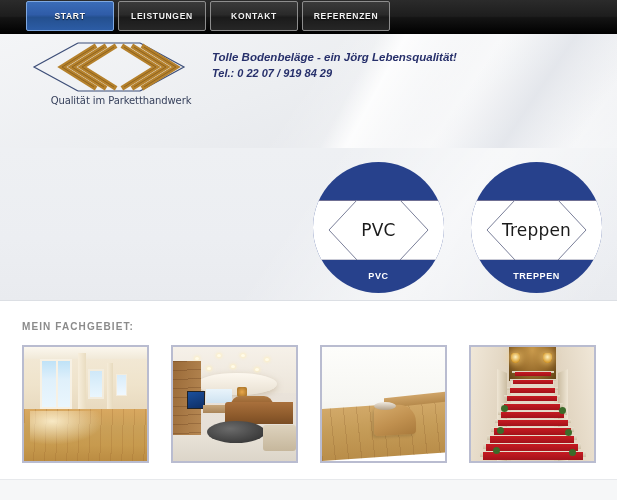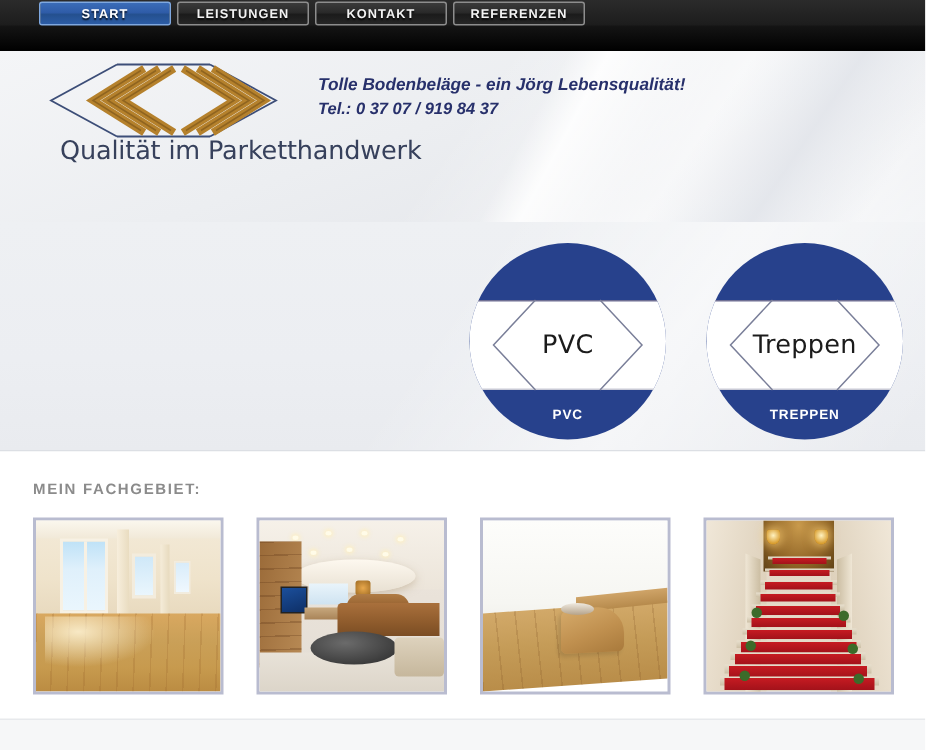--- a/index.html
+++ b/index.html
@@ -34,21 +34,21 @@
   }
   .nav-inner {
     position: absolute;
     left: 26px; top: 0;
     height: 34px;
     display: flex;
     gap: 4px;
   }
   .nav-btn {
     width: 88px;
-    height: 16px;
+    height: 30px;
     margin-top: 1px;
     border: 1px solid #8d8d8d;
     border-radius: 2px;
     background: linear-gradient(180deg, #3a3a3a 0%, #2a2a2a 45%, #1b1b1b 55%, #262626 100%);
     color: #f2f2f2;
     font-size: 8.5px;
     font-weight: bold;
     letter-spacing: 0.7px;
     display: flex;
     align-items: center;
@@ -115,21 +115,21 @@
     padding-left: 4px;
   }
   .logo-mark {
     position: relative;
     width: 186px;
     height: 52px;
     margin-top: 1px;
   }
   .logo-slogan {
     font-family: "DejaVu Sans", sans-serif;
-    font-size: 17px;
+    font-size: 10px;
     color: #37415c;
     letter-spacing: -0.1px;
     white-space: nowrap;
     text-align: center;
     line-height: 16px;
     padding-left: 2px;
     margin-left: 22px;
   }
 
   
@@ -540,21 +540,21 @@
             <polyline points="118,6 150,26 118,46"></polyline>
             <polyline points="128,6 160,26 128,46"></polyline>
           </g>
         </svg>
       </div>
       <div class="logo-slogan">Qualität im Parketthandwerk</div>
     </div>
 
     <div class="contact">
       <div class="line1">Tolle Bodenbeläge - ein Jörg Lebensqualität!</div>
-      <div class="line2">Tel.: 0 37 07 / 919 84 37</div>
+      <div class="line2">Tel.: 0 22 07 / 919 84 29</div>
     </div>
   </div>
 
   <div class="hero">
     <div class="hero-streak"></div>
 
 
 
     <div class="circle c3">
       <div class="circle-band"></div>

